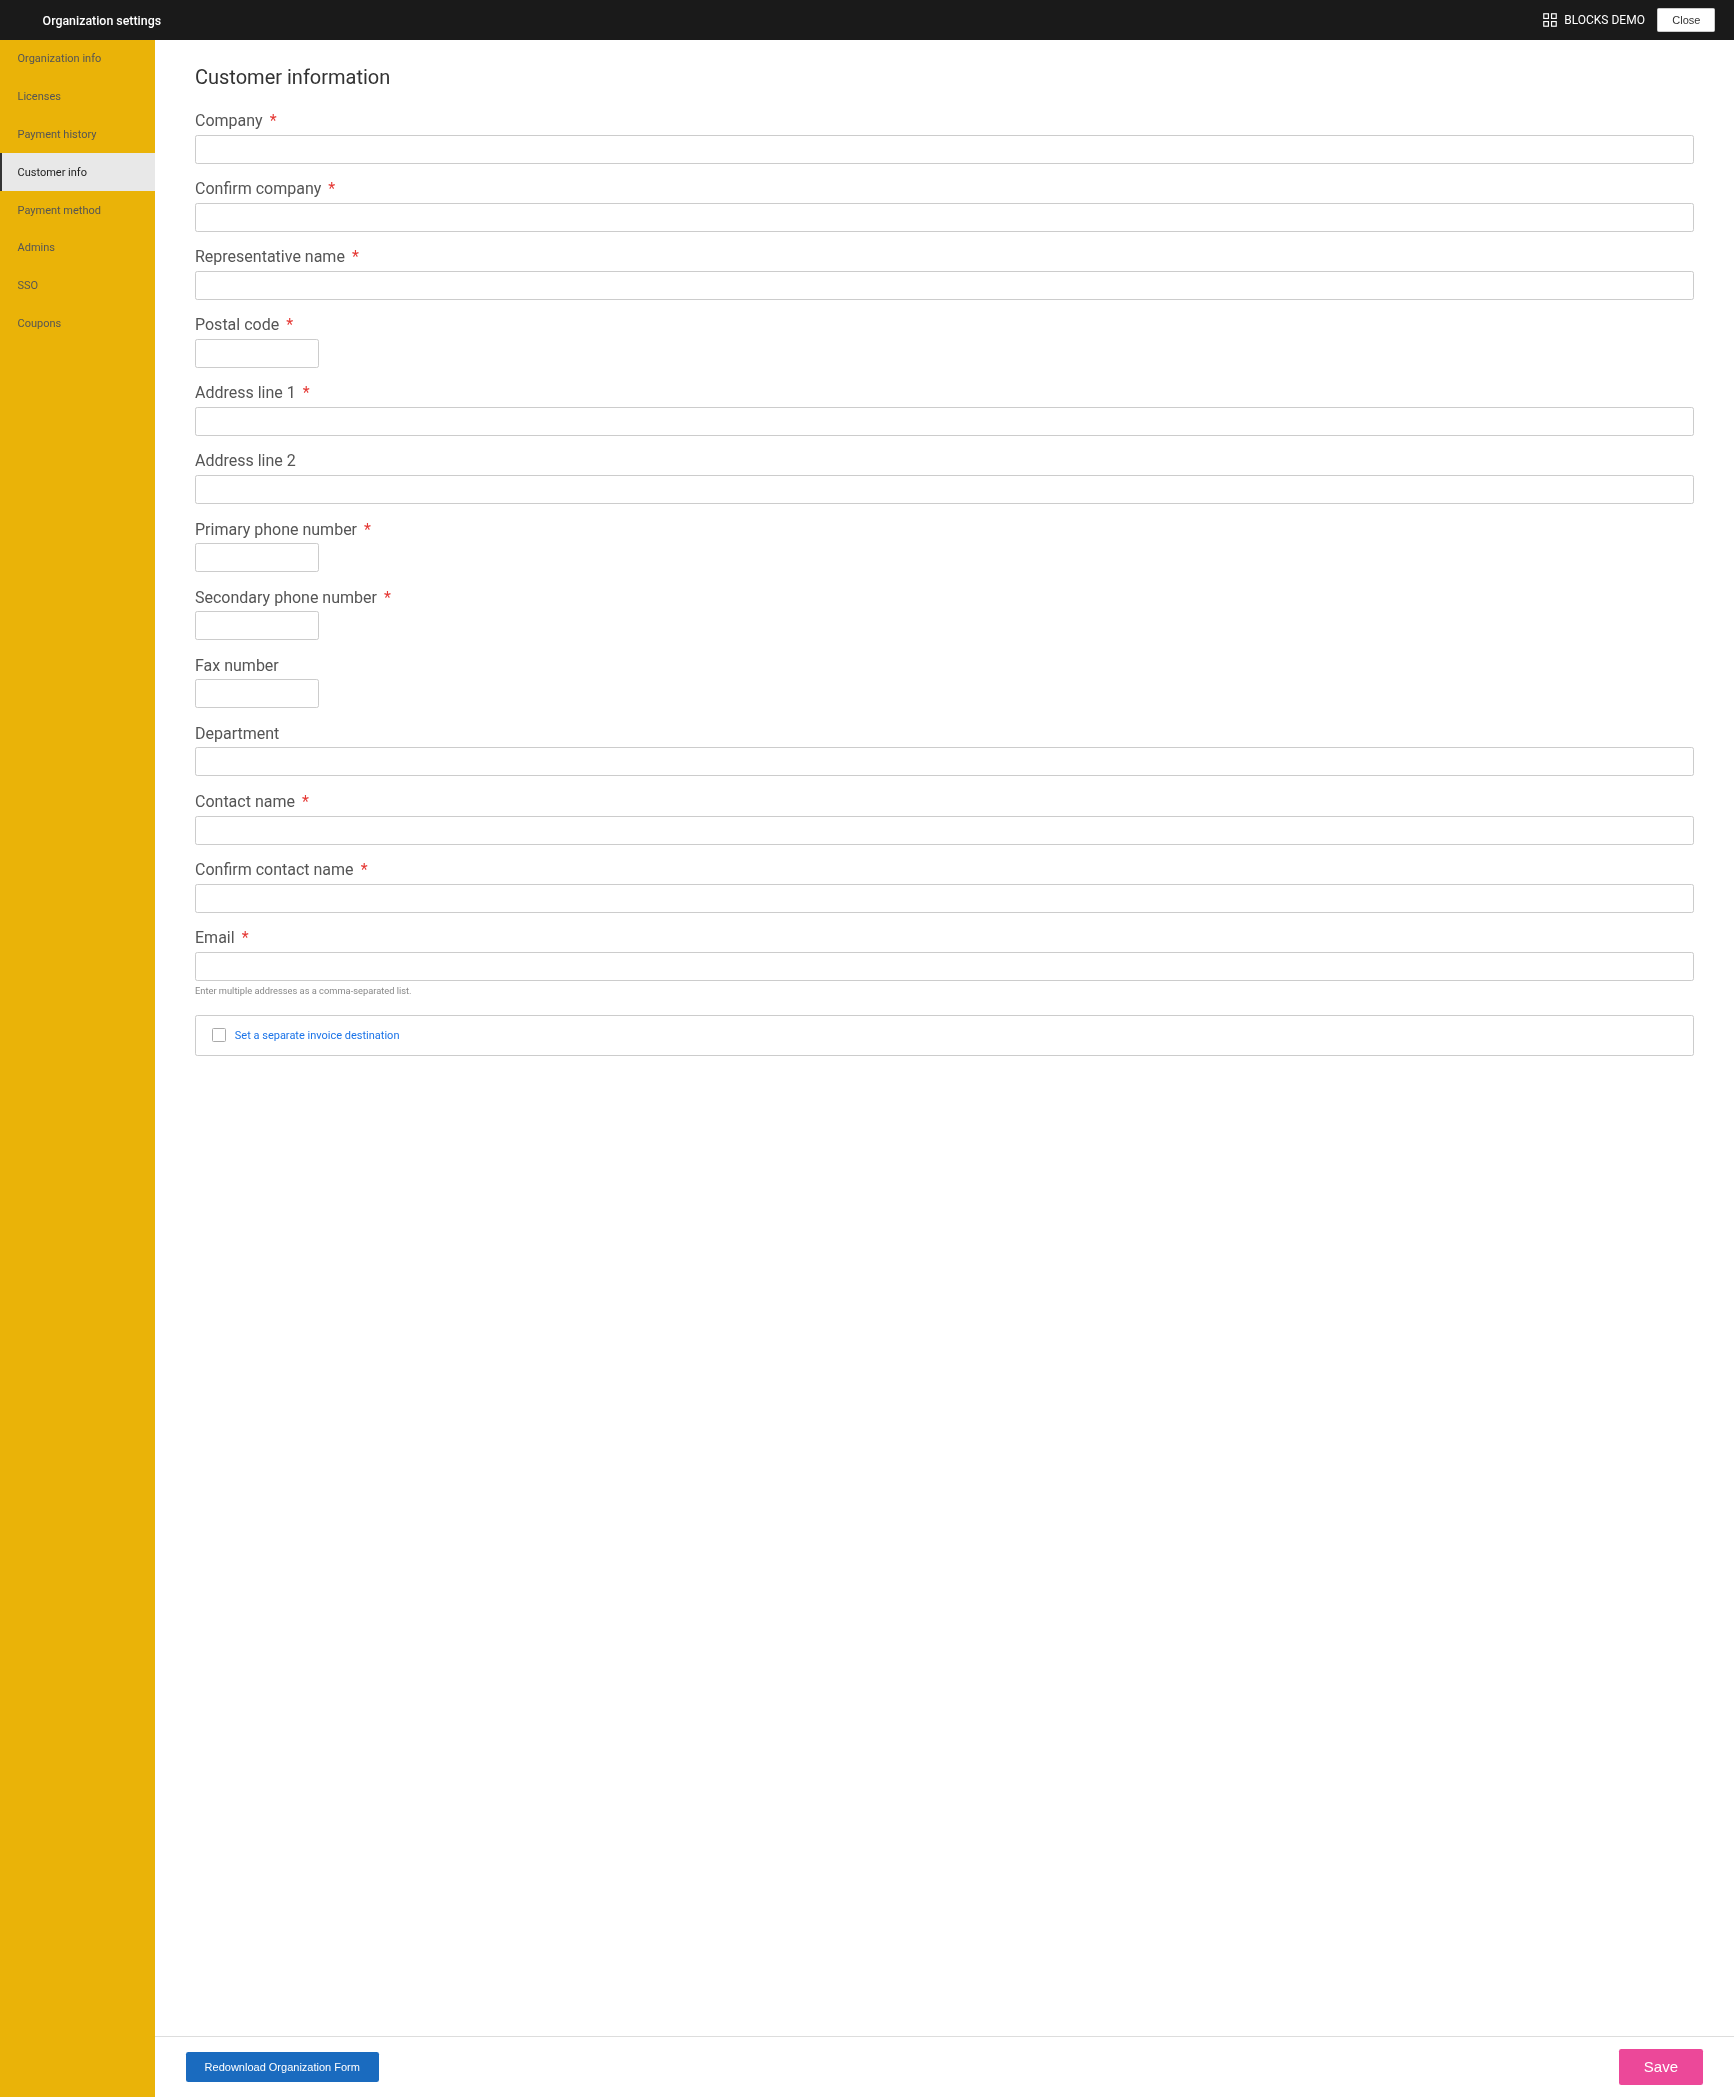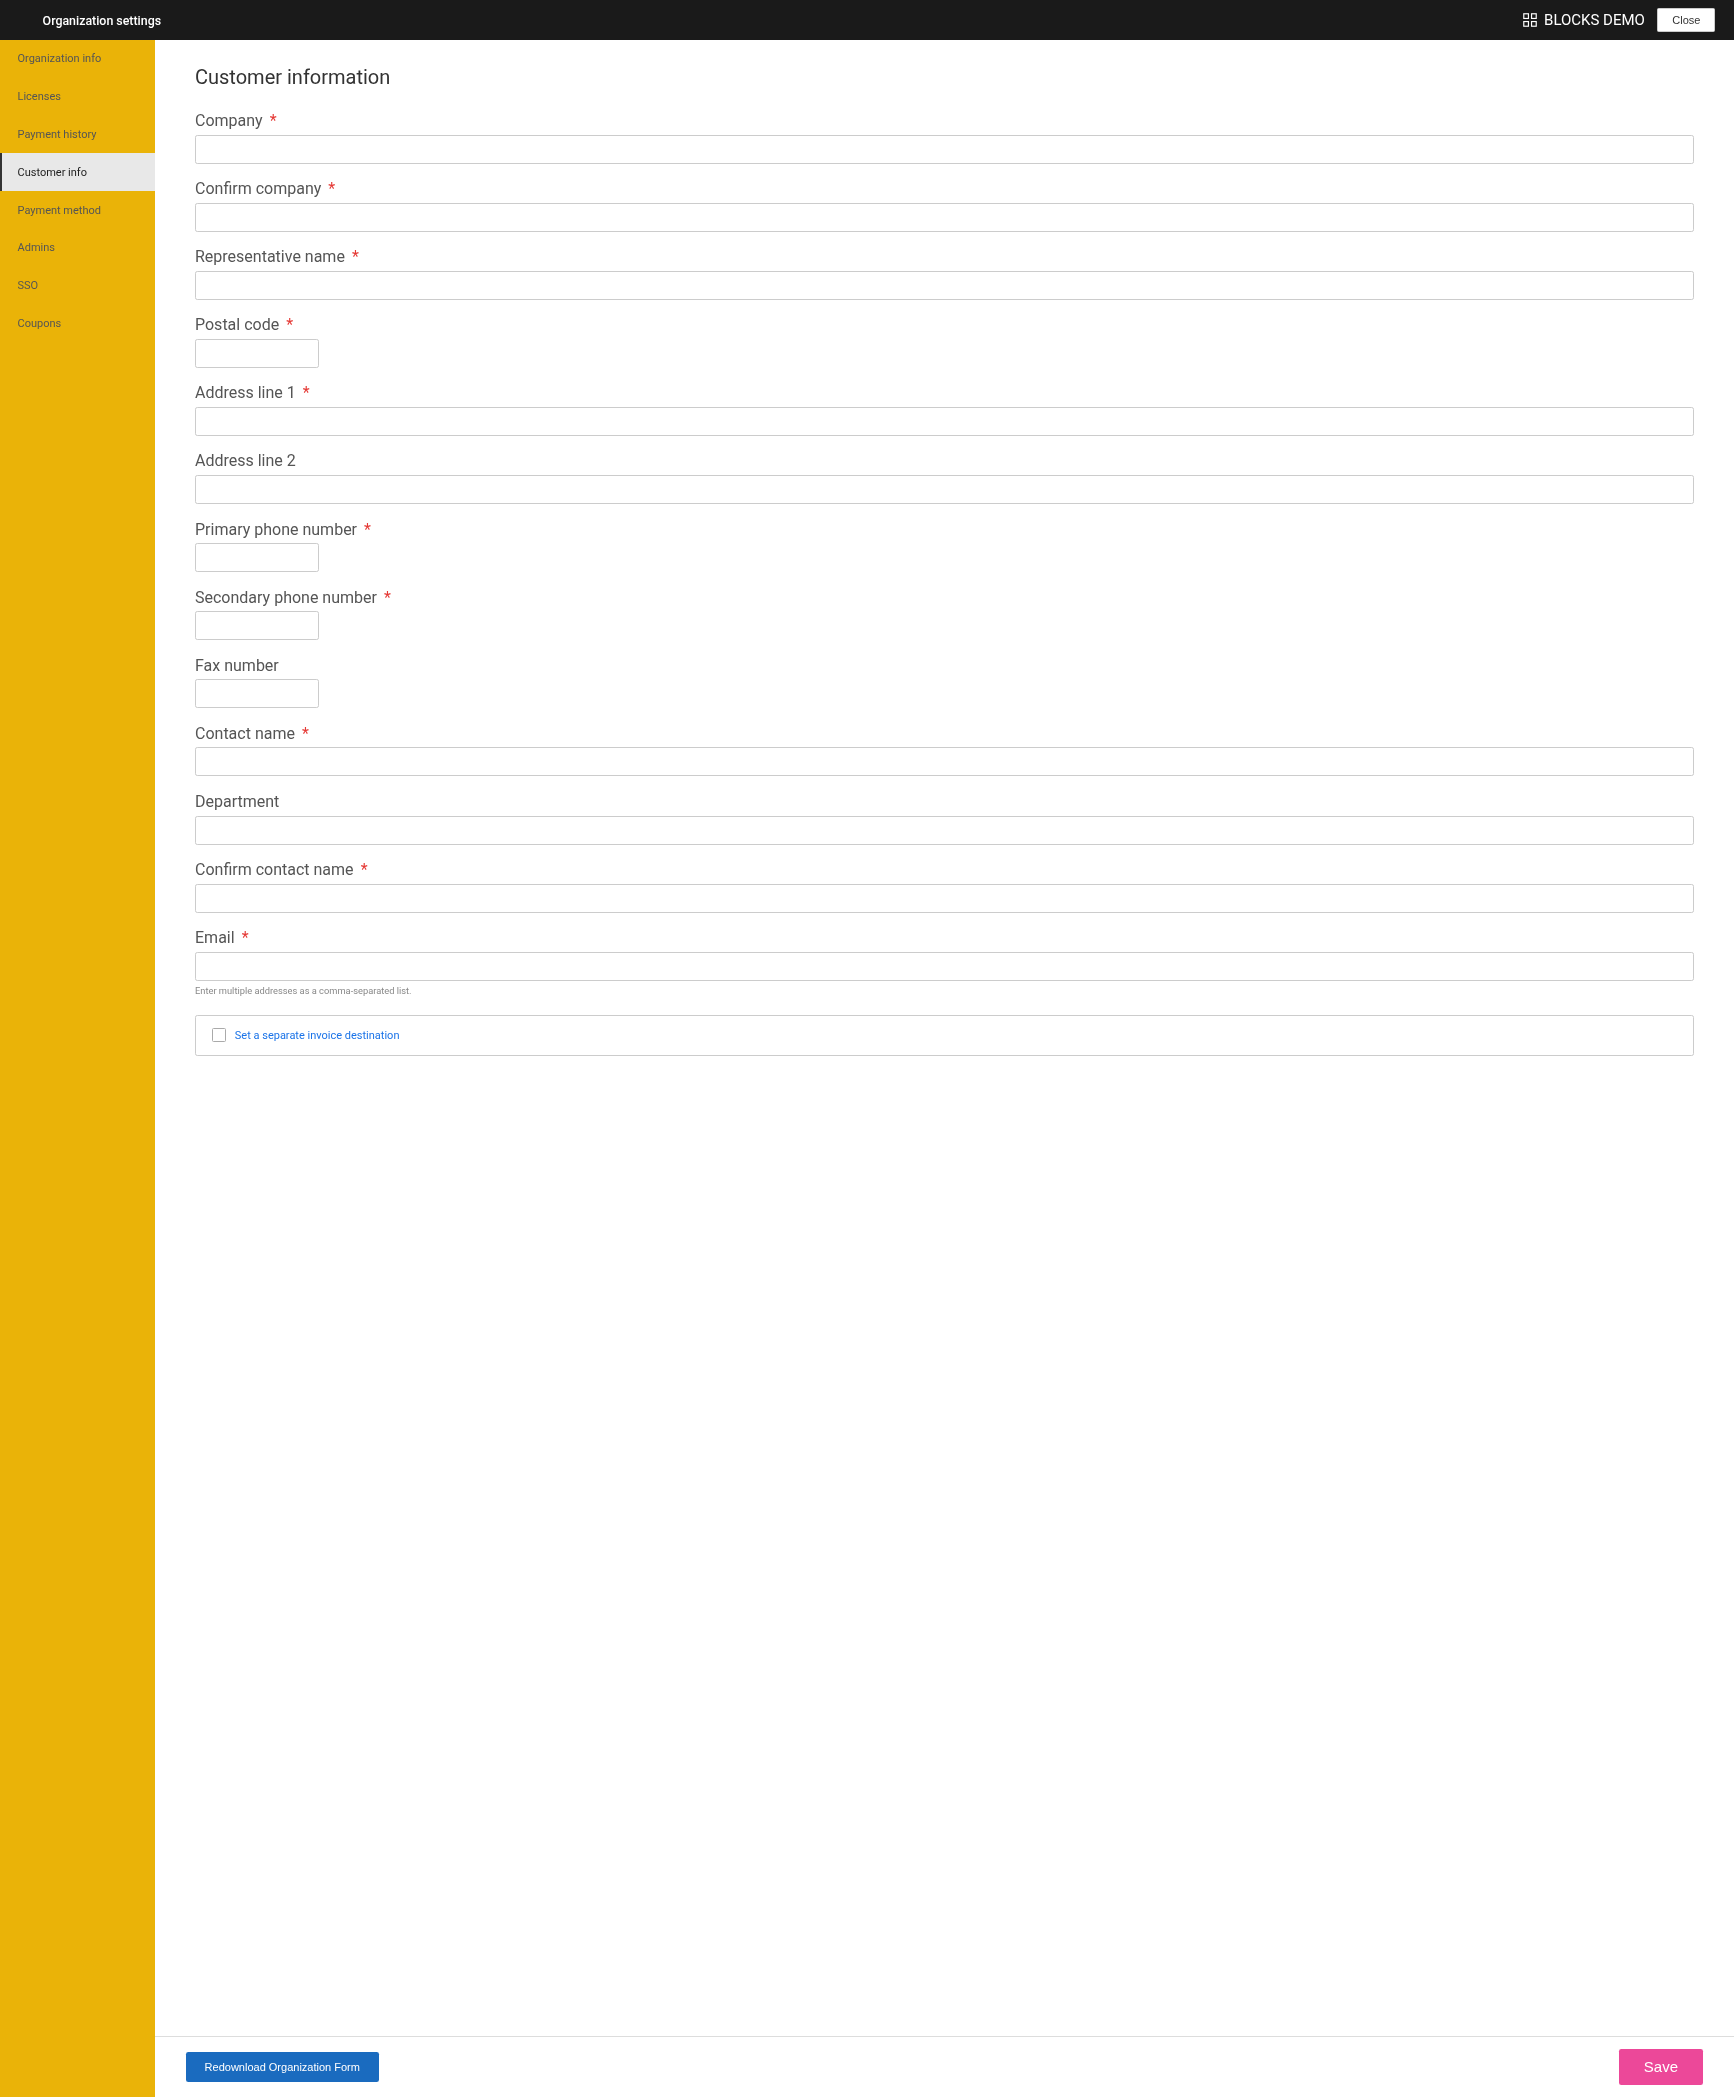--- a/index.html
+++ b/index.html
@@ -25,21 +25,21 @@
     .header-right {
       display: flex;
       align-items: center;
       gap: 12.4px;
     }
     .header-org {
       display: flex;
       align-items: center;
       gap: 6.2px;
       color: white;
-      font-size: 15px;
+      font-size: 12px;
     }
     .grid-icon {
       width: 15.5px;
       height: 15.5px;
       display: inline-flex;
       align-items: center;
       justify-content: center;
     }
     .close-btn {
       background: white;
@@ -300,29 +300,29 @@
         </label>
         <input class="form-input form-input-small" type="text" style="">
       </div>
 
       <div class="form-group">
         <label class="form-label">Fax number</label>
         <input class="form-input form-input-small" type="text" style="">
       </div>
 
       <div class="form-group">
+        <label class="form-label">Department</label>
+        <input class="form-input" type="text" style="">
+      </div>
+
+      <div class="form-group">
         <label class="form-label">
           <span>Contact name</span>
           <span class="required-star">*</span>
         </label>
-        <input class="form-input" type="text" style="">
-      </div>
-
-      <div class="form-group">
-        <label class="form-label">Department</label>
         <input class="form-input" type="text" style="">
       </div>
 
       <div class="form-group">
         <label class="form-label">
           <span>Confirm contact name</span>
           <span class="required-star">*</span>
         </label>
         <input class="form-input" type="text" style="">
       </div>

